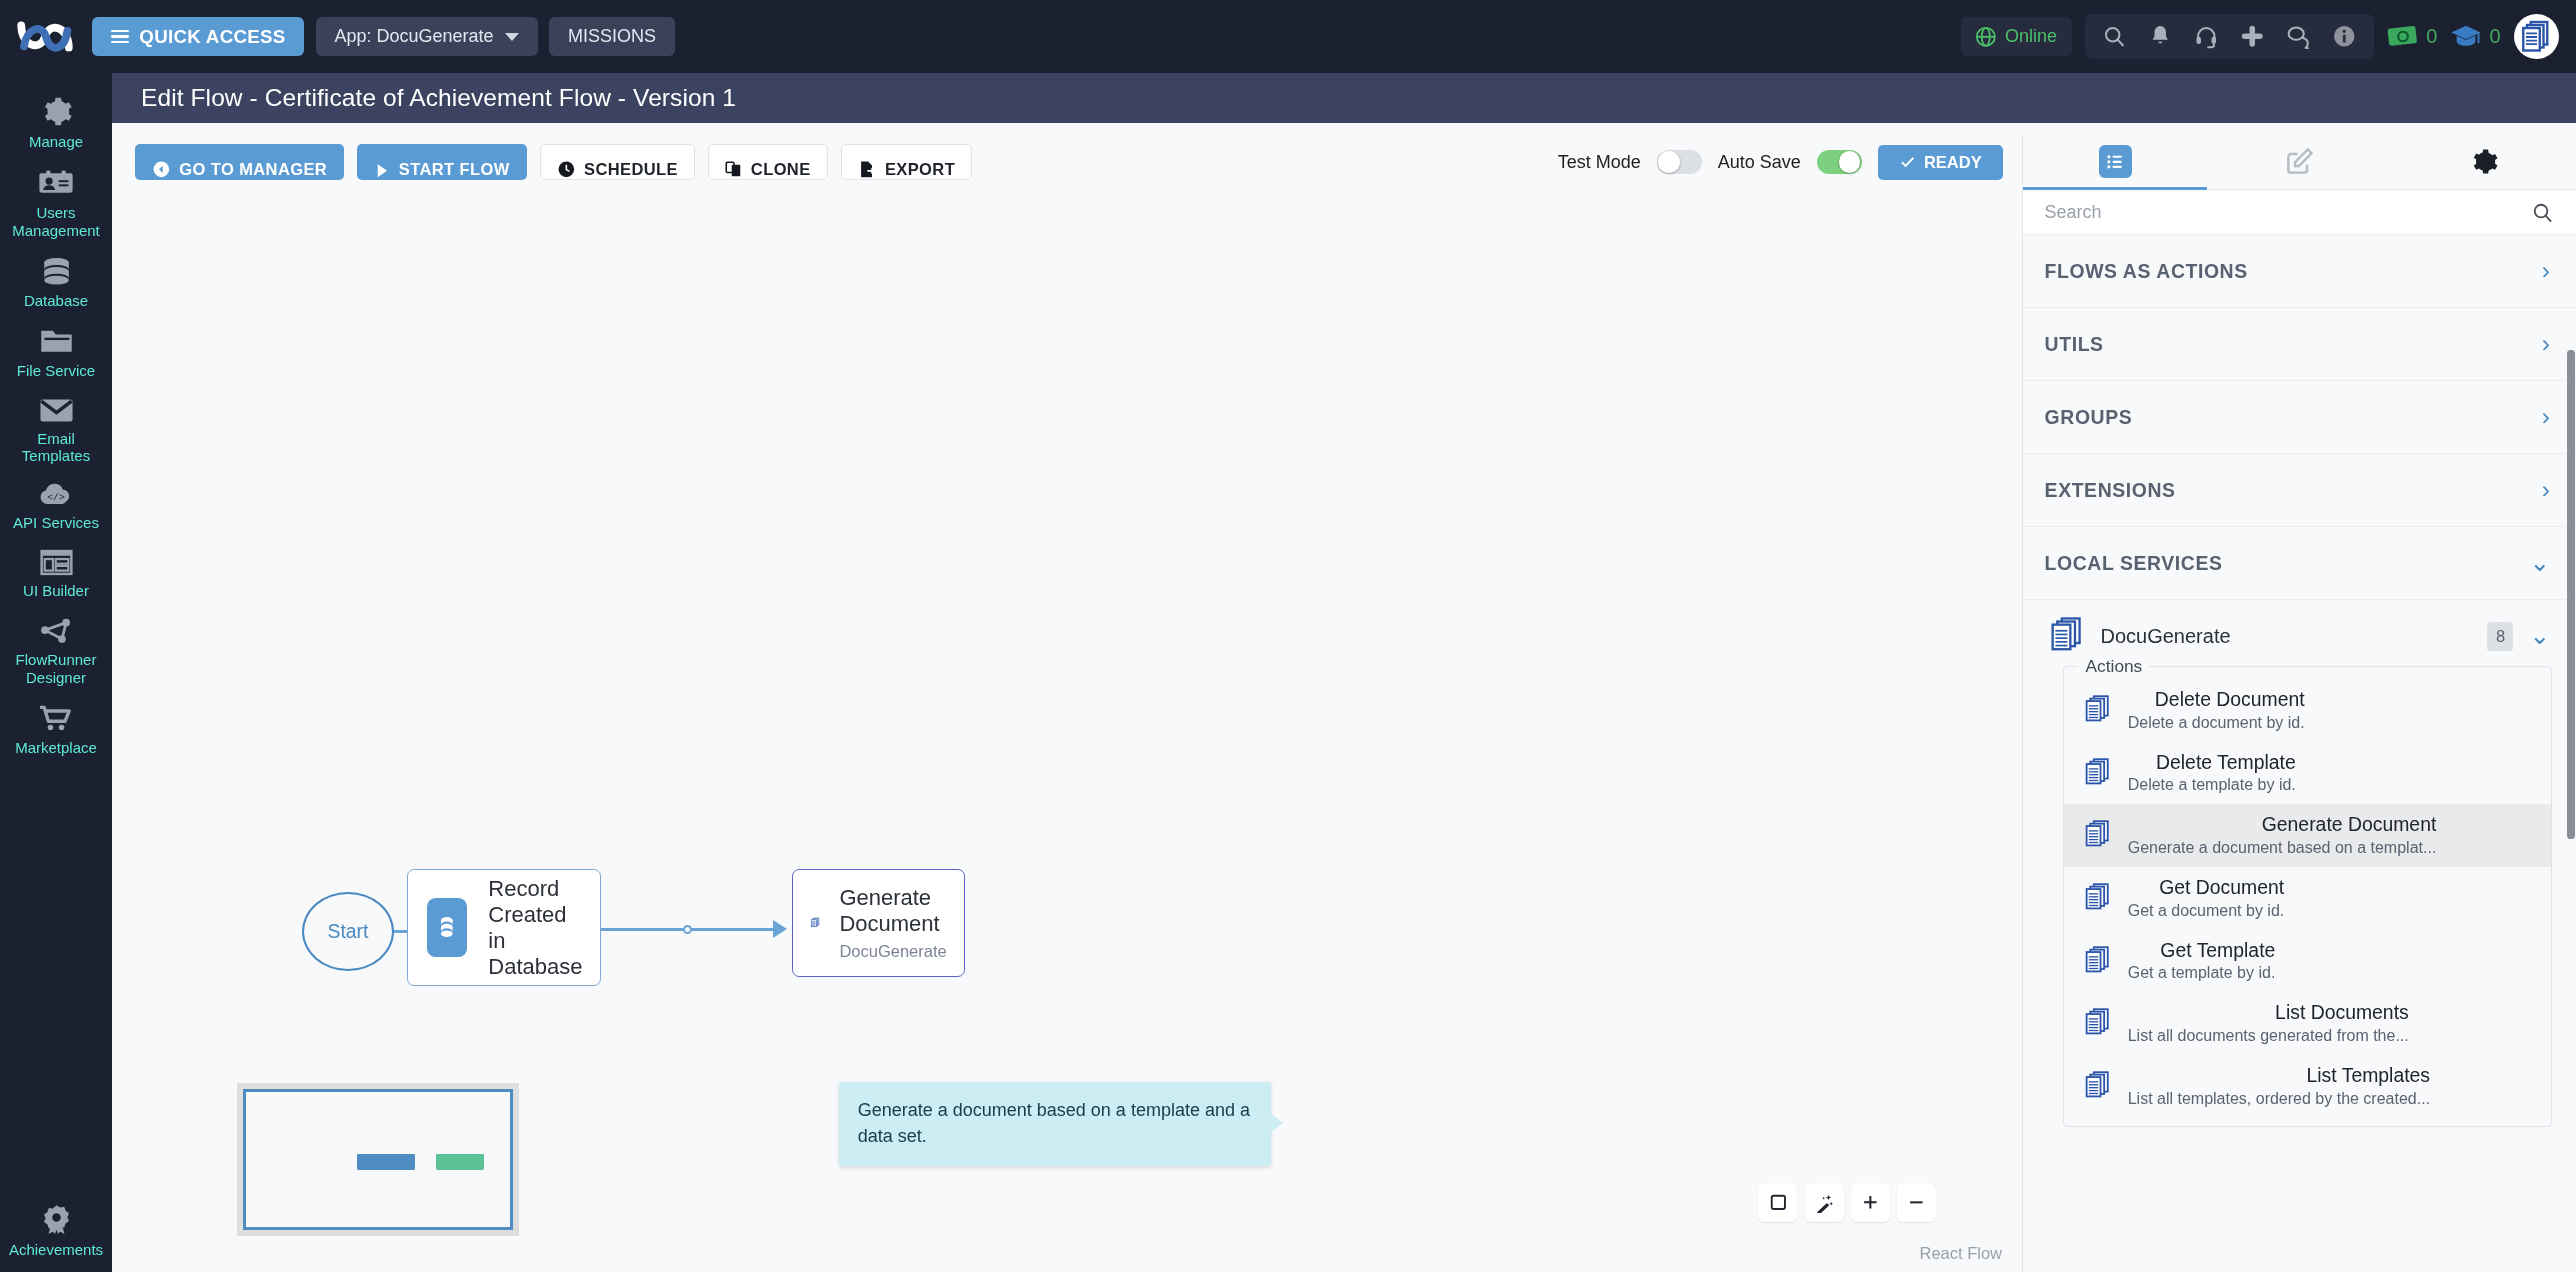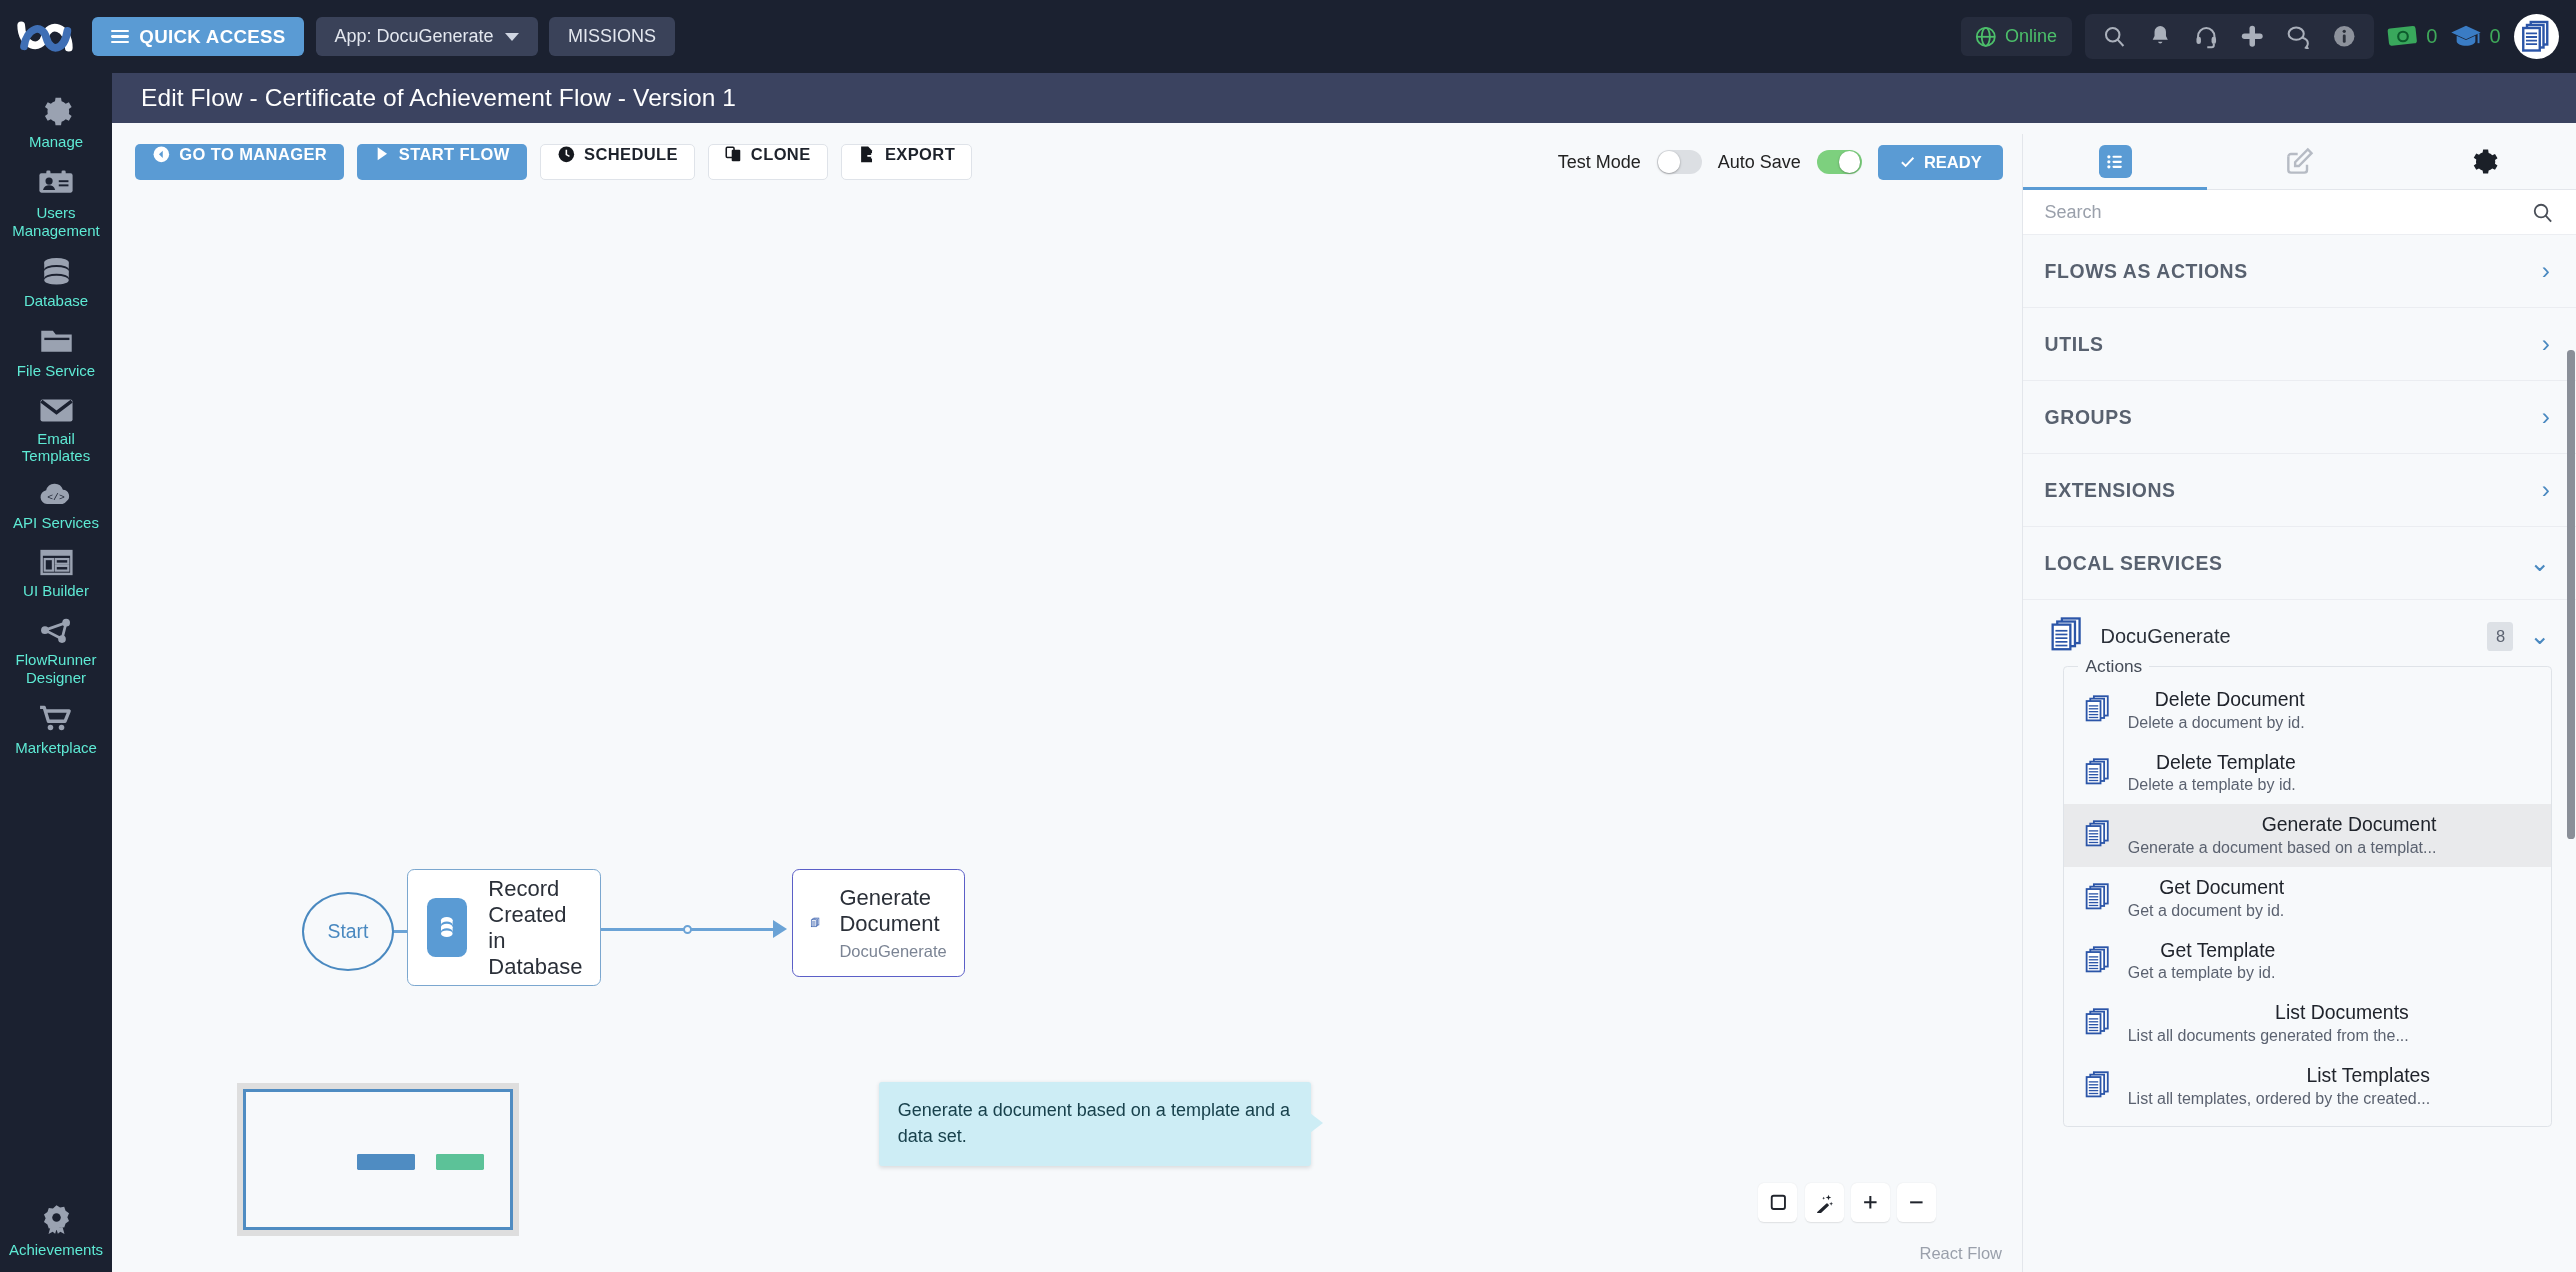--- a/index.html
+++ b/index.html
@@ -72,21 +72,21 @@
   }
   .pagehead h1 { color:#fff; font-size:24.5px; font-weight:normal; letter-spacing:0.1px; }
 
   
   .toolbar {
     position:absolute; left:112px; top:134px; width:1910px; height:56px;
     background:#f7f9fb; display:flex; align-items:center; padding-left:23px; gap:13px;
     z-index: 18;
   }
   .tb-btn {
-    height:36px; border-radius:5px; display:flex; align-items:flex-start; gap:8.6px;
+    height:36px; border-radius:5px; display:flex; align-items:flex-end; gap:8.6px;
     padding:0 16px; font-size:16.5px; font-weight:bold; letter-spacing:0.4px; cursor:pointer;
     border:0.7px solid transparent;
   }
   .tb-primary { background:#5a9bd4; color:#fff; }
   .tb-plain { background:#fff; color:#1d222b; border:0.7px solid #dfe3e9; }
   .tb-right { margin-left:auto; display:flex; align-items:center; gap:16px; padding-right:18.7px;}
   .tb-label { font-size:18px; color:#222; }
   .switch { width:45px; height:24.5px; border-radius:12.2px; position:relative; cursor:pointer; }
   .switch .knob {
     position:absolute; top:1.4px; width:21.6px;height:21.6px;border-radius:50%;
@@ -125,21 +125,20 @@
   .edge-dot { position:absolute; width:9.4px;height:9.4px;border:2.2px solid #6ba3d6;border-radius:50%;background:#f7f9fb;}
   .arrow-head {
     position:absolute; width:0;height:0;
     border-top:9.4px solid transparent;border-bottom:9.4px solid transparent;
     border-left:14.4px solid #6ba3d6;
   }
   .tooltip-box {
     position:absolute; background:#cdedf5; color:#18414c; font-size:18px;
     line-height:1.42; padding:16px 18.7px 17.3px; border-radius:2.9px; width:432px;
     box-shadow:0 1.4px 4.3px rgba(0,0,0,.12);
-    margin-left:40px;
   }
   .tooltip-box::after{
     content:""; position:absolute; right:-12.2px; top:50%; margin-top:-10.8px;
     border-top:10.8px solid transparent;border-bottom:10.8px solid transparent;
     border-left:13px solid #cdedf5;
   }
 
   
   .minimap {
     position:absolute; left:125px; bottom:36px; width:282px; height:153px;

